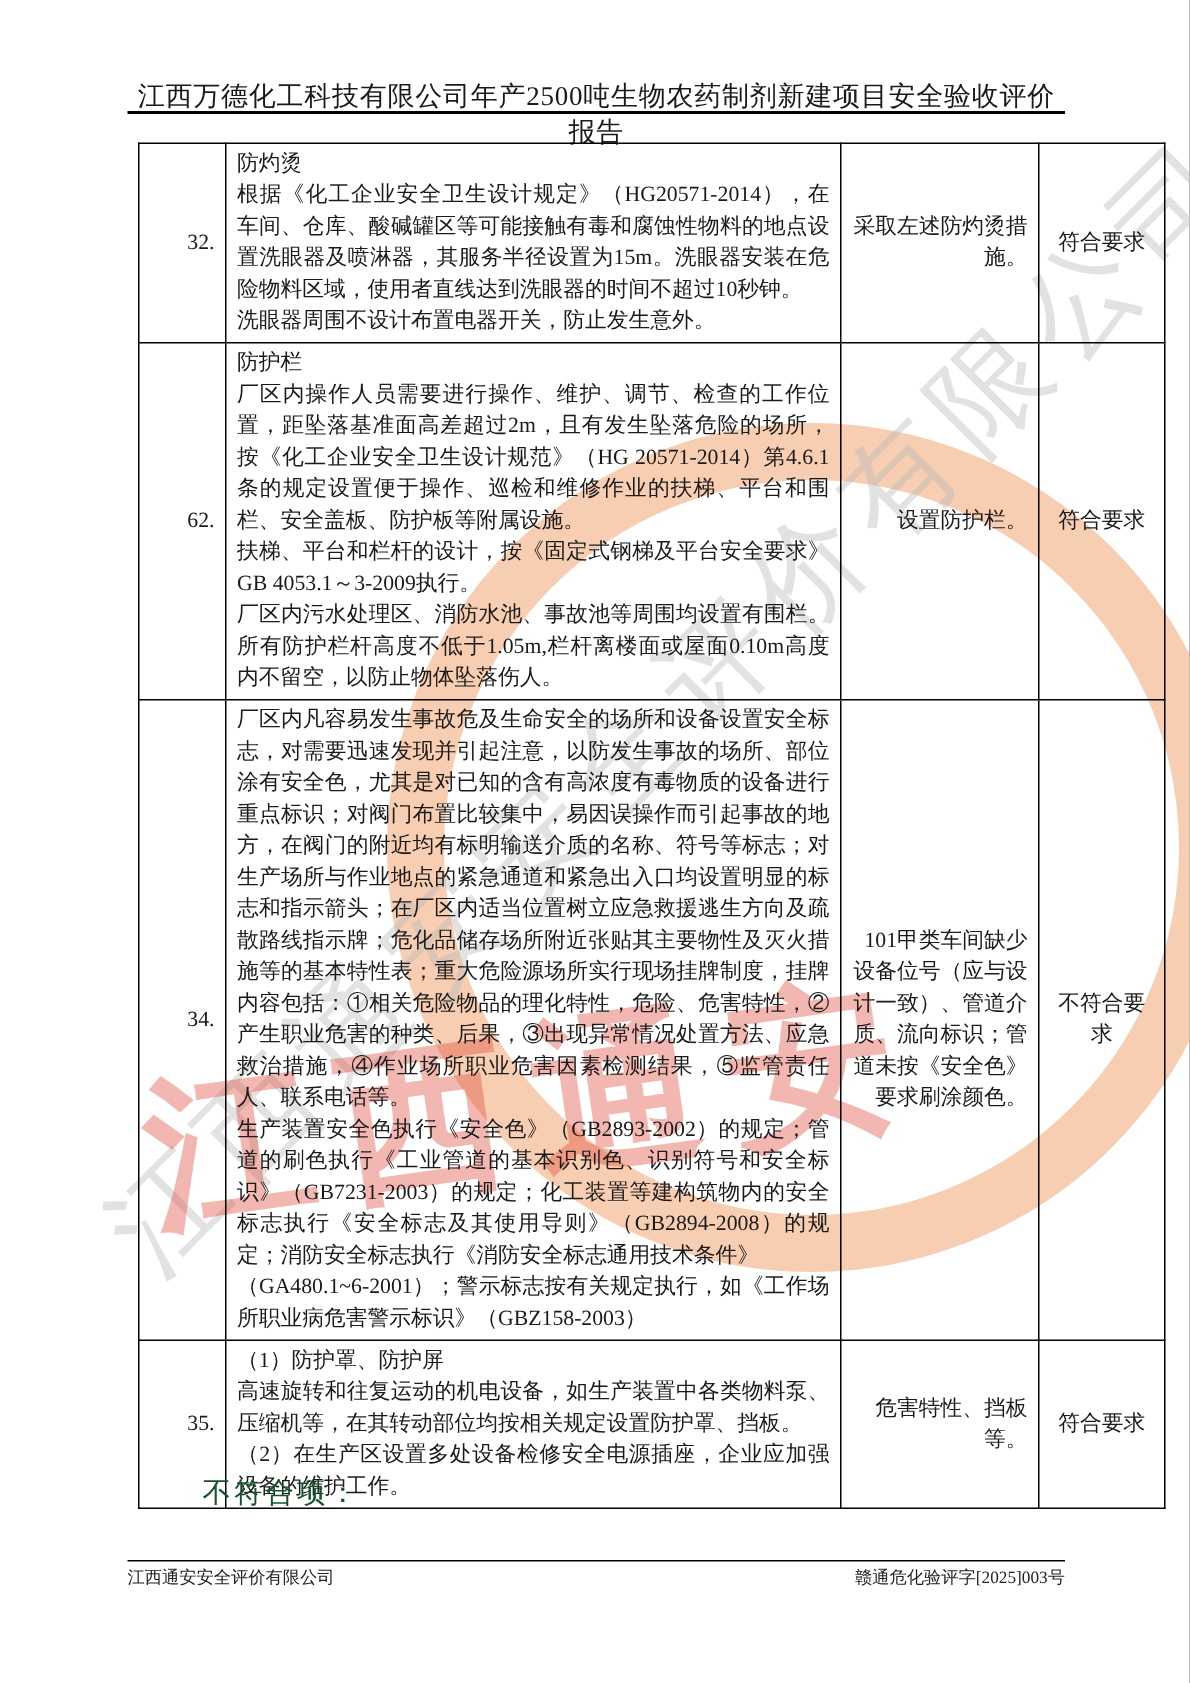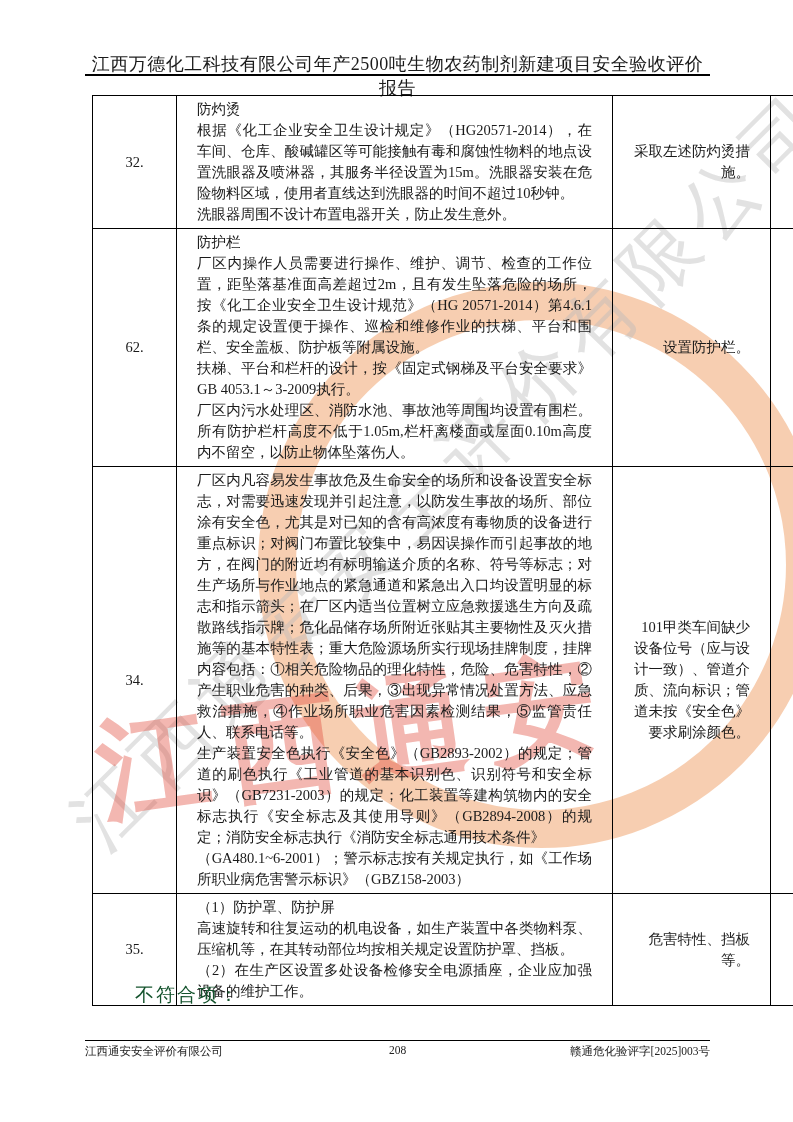--- a/index.html
+++ b/index.html
@@ -43,25 +43,25 @@
     border-top:2px solid #000;
   }
   
   table.rep{
     position:absolute;left:92px;top:95px;
     width:624px;border-collapse:collapse;table-layout:fixed;
     font-size:14.5px;line-height:21px;
   }
   table.rep td{
     border:1.6px solid #000;
-    padding:3px 20px;
+    padding:3px 7px;
     vertical-align:middle;
     overflow:hidden;
   }
-  td.c-no{width:43px;text-align:center;}
+  td.c-no{width:43px;text-align:right;}
   td.c-content{width:395px;text-align:justify;vertical-align:top;padding-top:2px;}
   td.c-measure{width:117px;text-align:right;}
   td.c-status{width:69px;text-align:center;margin-left:35px;}
   .para{margin:0;text-align:justify;text-justify:inter-ideograph;}
   tr.r32{height:129px;}
   tr.r33{height:231px;}
   tr.r34{height:417px;}
   tr.r35{height:103px;}
   
   .below-label{
@@ -136,18 +136,17 @@
         <td class="c-measure">危害特性、挡板等。</td>
         <td class="c-status">符合要求</td>
       </tr>
     </tbody>
   </table>
 
   <div class="below-label">不符合项：</div>
 
   <div class="footer-rule"></div>
   <div class="footer">
-    <span class="f-center">208</span>
     <span class="f-left">江西通安安全评价有限公司</span>
     <span class="f-right">赣通危化验评字[2025]003号</span>
   </div>
 
 </div>
 
 </body></html>

